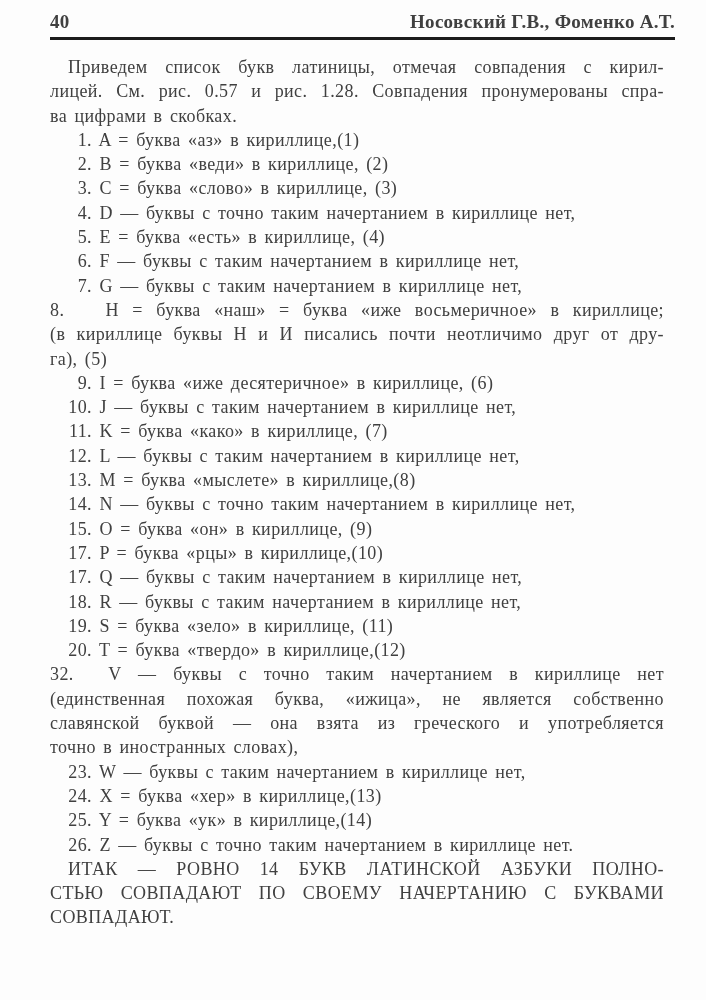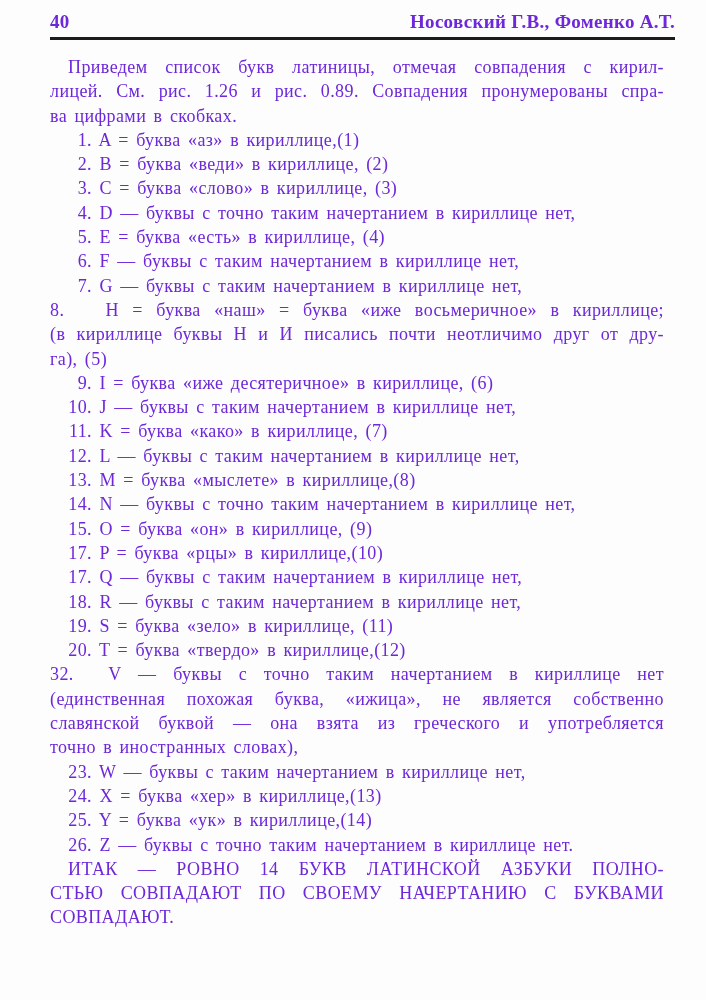--- a/index.html
+++ b/index.html
@@ -2,21 +2,21 @@
 <html><head>
 <meta charset="utf-8">
 <style>
   html, body { margin: 0; padding: 0; }
   body { background: #e8e8e8; }
   .page {
     position: relative;
     width: 706px;
     height: 1000px;
     background: #fdfdfd;
-    color: #6d28d9;
+    color: #404040;
     font-family: "Liberation Serif", "DejaVu Serif", serif;
     overflow: hidden;
   }
   .header-row {
     position: absolute;
     top: 11px;
     left: 50px;
     right: 31px;
     display: flex;
     justify-content: space-between;
@@ -60,21 +60,21 @@
 <body>
 
 <div class="page">
   <div class="header-row">
     <span>40</span>
     <span>Носовский Г.В., Фоменко А.Т.</span>
   </div>
   <div class="header-rule"></div>
   <div class="page-body">
       <div class="tline just indent">Приведем список букв латиницы, отмечая совпадения с кирил-</div>
-      <div class="tline just">лицей. См. рис. 1.26 и рис. 0.89. Совпадения пронумерованы спра-</div>
+      <div class="tline just">лицей. См. рис. 0.57 и рис. 1.28. Совпадения пронумерованы спра-</div>
       <div class="tline">ва цифрами в скобках.</div>
       <div class="tline"><span class="num">1.</span> A = буква «аз» в кириллице,(1)</div>
       <div class="tline"><span class="num">2.</span> B = буква «веди» в кириллице, (2)</div>
       <div class="tline"><span class="num">3.</span> C = буква «слово» в кириллице, (3)</div>
       <div class="tline"><span class="num">4.</span> D — буквы с точно таким начертанием в кириллице нет,</div>
       <div class="tline"><span class="num">5.</span> E = буква «есть» в кириллице, (4)</div>
       <div class="tline"><span class="num">6.</span> F — буквы с таким начертанием в кириллице нет,</div>
       <div class="tline"><span class="num">7.</span> G — буквы с таким начертанием в кириллице нет,</div>
       <div class="tline just"><span class="num">8.</span> H = буква «наш» = буква «иже восьмеричное» в кириллице;</div>
       <div class="tline just">(в кириллице буквы Н и И писались почти неотличимо друг от дру-</div>

